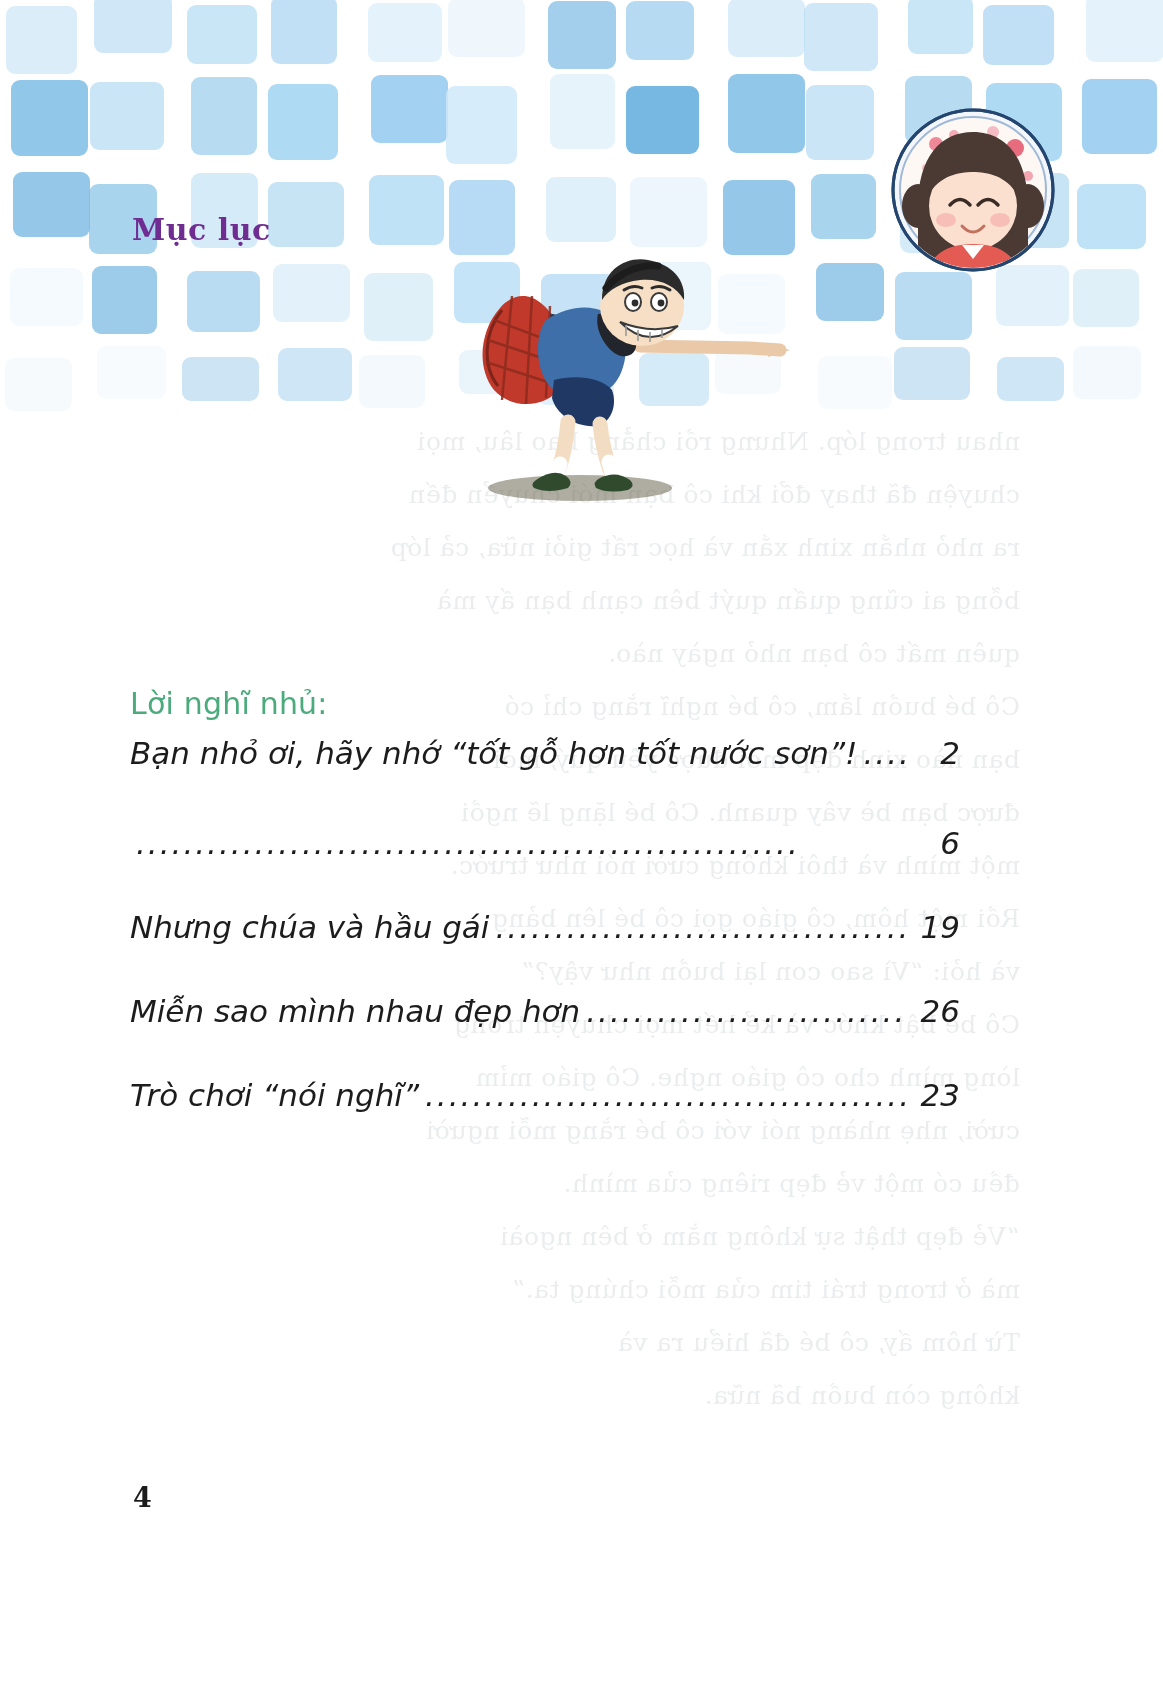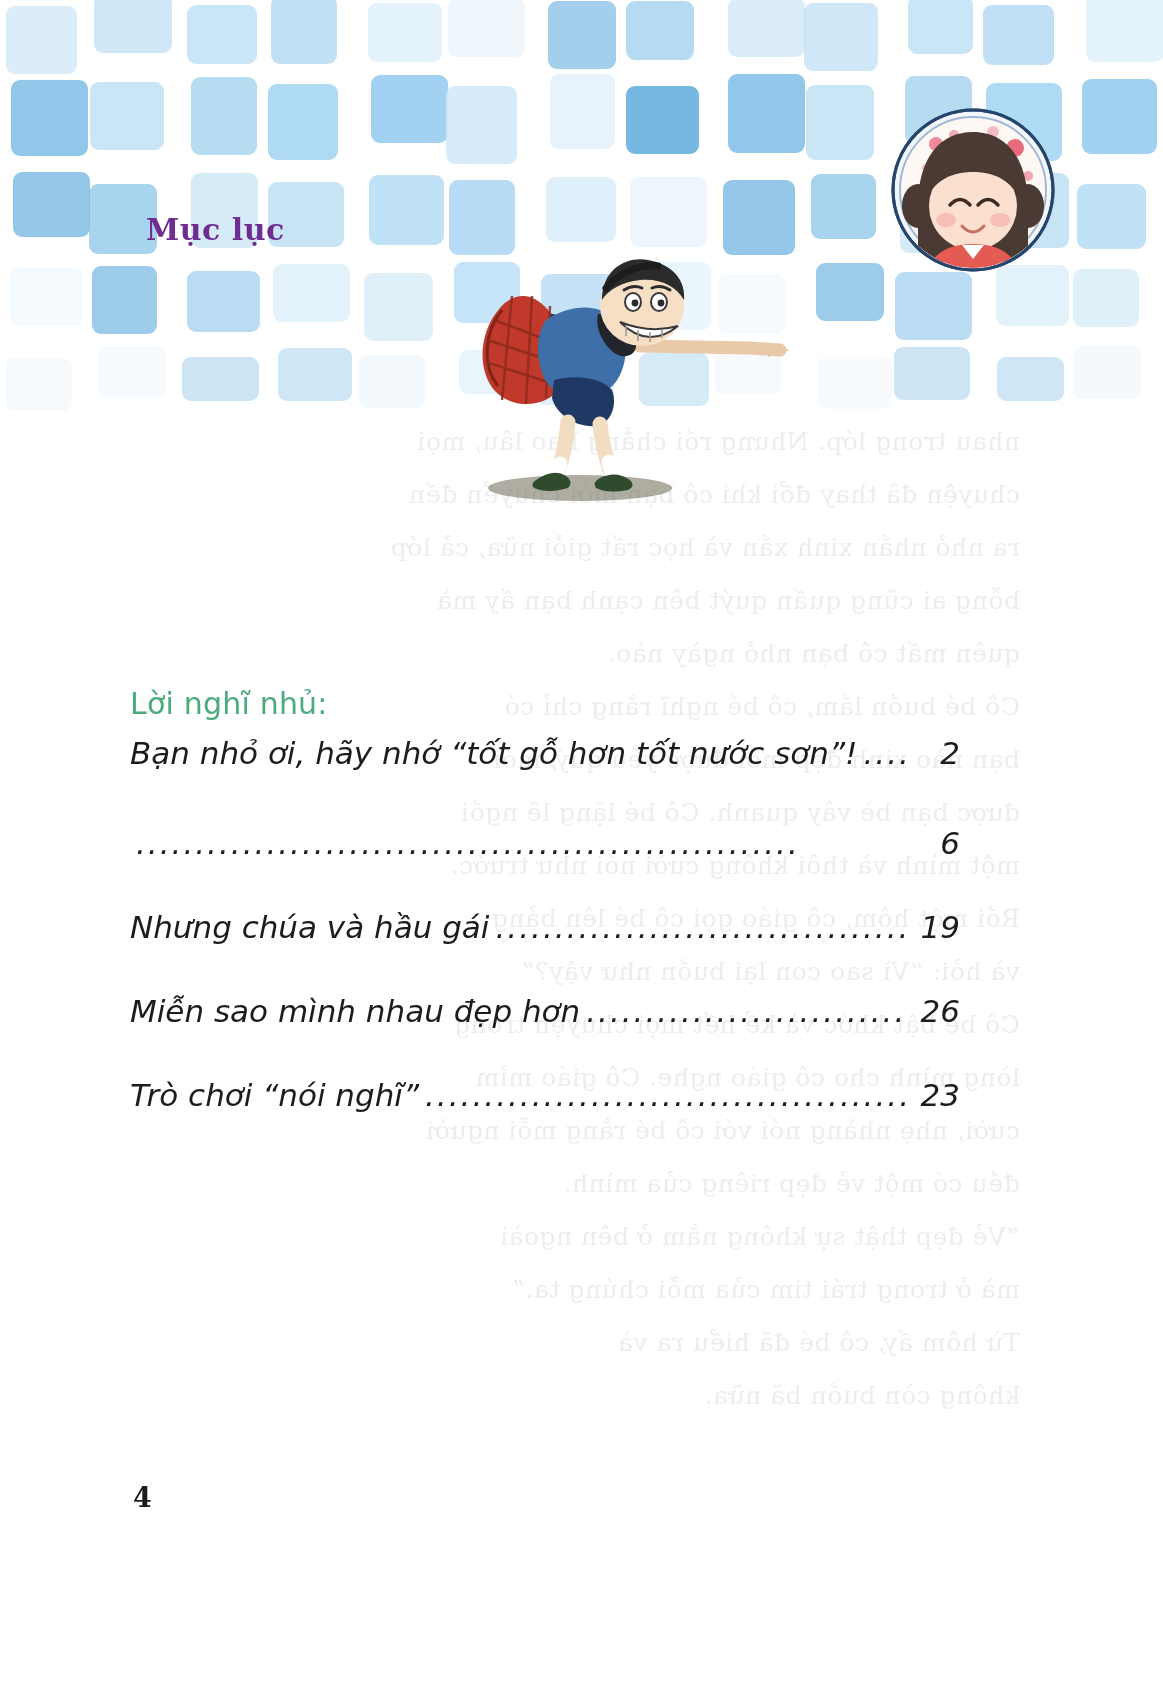--- a/index.html
+++ b/index.html
@@ -47,21 +47,21 @@
     transform: scaleX(-1);
     letter-spacing: 0.5px;
     pointer-events: none;
     font-family: "DejaVu Serif", serif;
   }
   #ghost-text div { white-space: nowrap; }
 
   
   #muc-luc {
     position: absolute;
-    left: 146px;
+    left: 132px;
     top: 212px;
     font-family: "DejaVu Serif", serif;
     font-weight: bold;
     font-size: 30px;
     color: #6f2c91;
     letter-spacing: 0.5px;
   }
 
   
   #boy {

